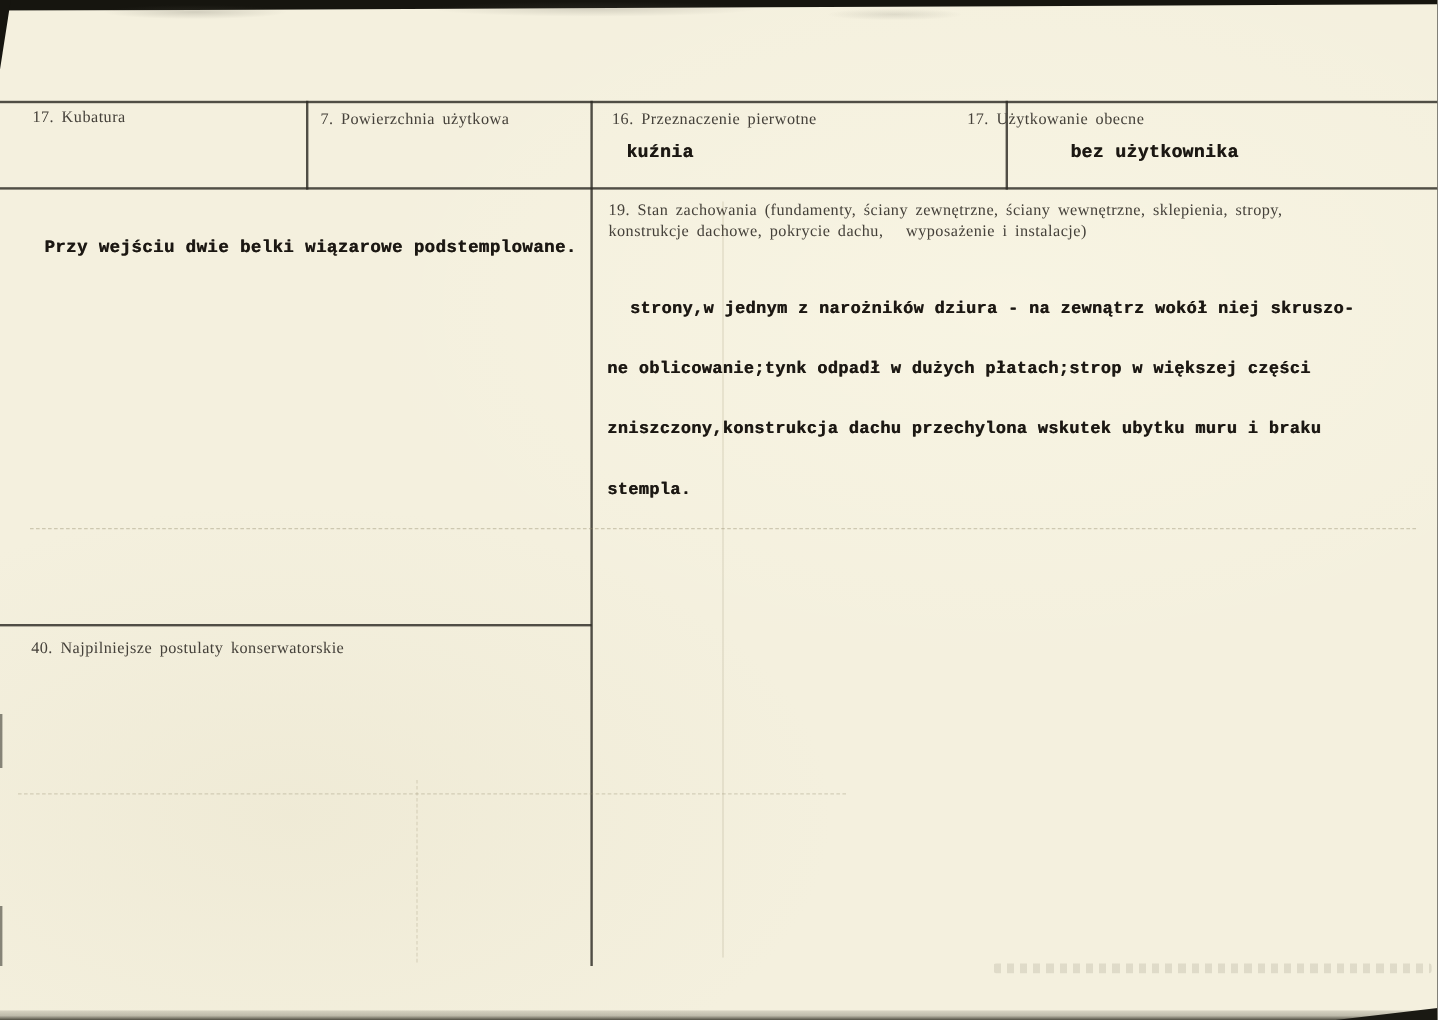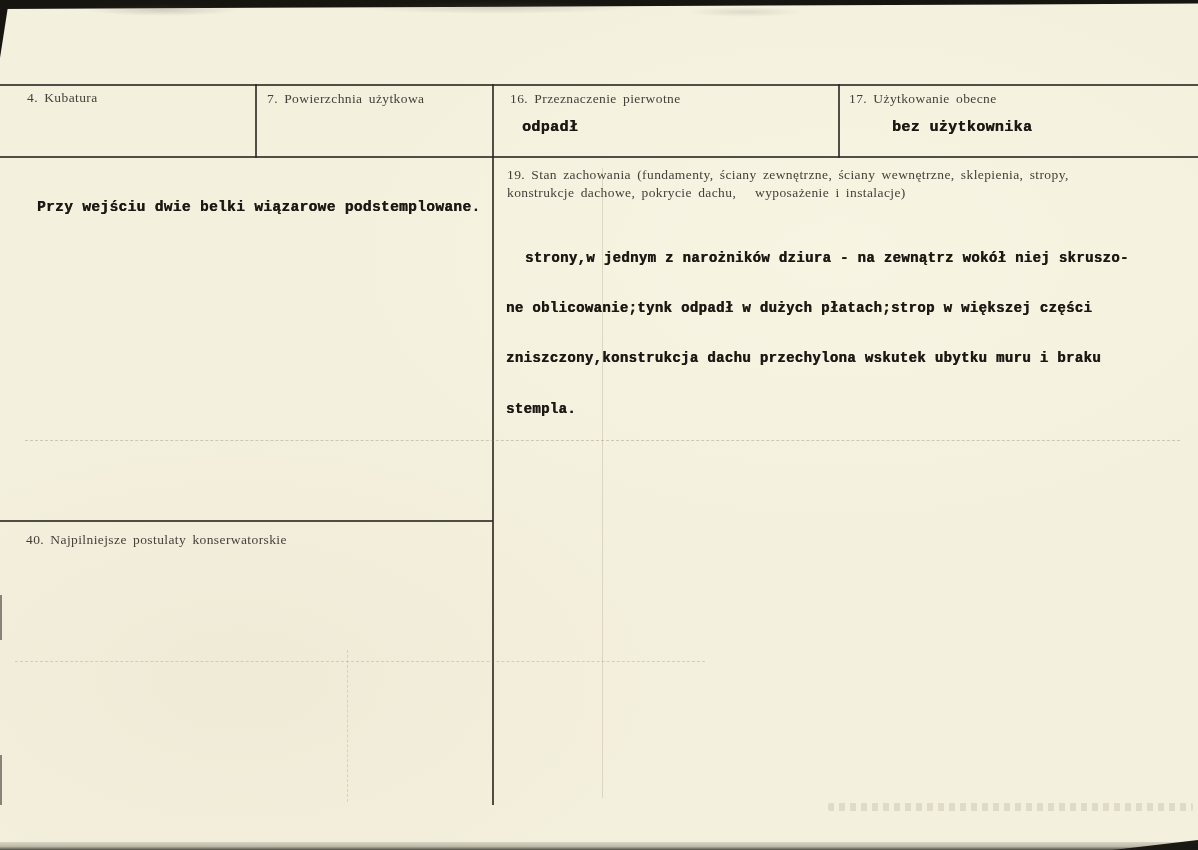--- a/index.html
+++ b/index.html
@@ -72,25 +72,25 @@
 
 <div class="paper">
 
   <div class="rule h" style="top:84px; left:0; width:1198px;"></div>
   <div class="rule h" style="top:156px; left:0; width:1198px;"></div>
   <div class="rule h" style="top:520px; left:0; width:493px;"></div>
   <div class="rule v" style="left:255px; top:84px; height:74px;"></div>
   <div class="rule v" style="left:492px; top:84px; height:721px;"></div>
   <div class="rule v" style="left:838px; top:84px; height:74px;"></div>
 
-  <div class="print-label" style="left:27px; top:90px;">4. Kubatura</div>
+  <div class="print-label" style="left:27px; top:90px;">17. Kubatura</div>
   <div class="print-label" style="left:267px; top:91px;">7. Powierzchnia użytkowa</div>
   <div class="print-label" style="left:510px; top:91px;">16. Przeznaczenie pierwotne</div>
-  <div class="typed big" style="left:522px; top:119px;">odpadł</div>
-  <div class="print-label" style="left:849px; top:91px;">17. Użytkowanie obecne</div>
+  <div class="typed big" style="left:522px; top:119px;">kuźnia</div>
+  <div class="print-label" style="left:806px; top:91px;">17. Użytkowanie obecne</div>
   <div class="typed big" style="left:892px; top:119px;">bez użytkownika</div>
 
   <div class="typed" style="left:37px; top:199px; font-size:14.5px;">Przy wejściu dwie belki wiązarowe podstemplowane.</div>
 
   <div class="print-label" style="left:507px; top:167px;">19. Stan zachowania (fundamenty, ściany zewnętrzne, ściany wewnętrzne, sklepienia, stropy,</div>
   <div class="print-label" style="left:507px; top:185px;">konstrukcje dachowe, pokrycie dachu,   wyposażenie i instalacje)</div>
   <div class="typed typed-par">
     <div class="line">strony,w jednym z narożników dziura - na zewnątrz wokół niej skruszo-</div>
     <div class="line">ne oblicowanie;tynk odpadł w dużych płatach;strop w większej części</div>
     <div class="line">zniszczony,konstrukcja dachu przechylona wskutek ubytku muru i braku</div>

